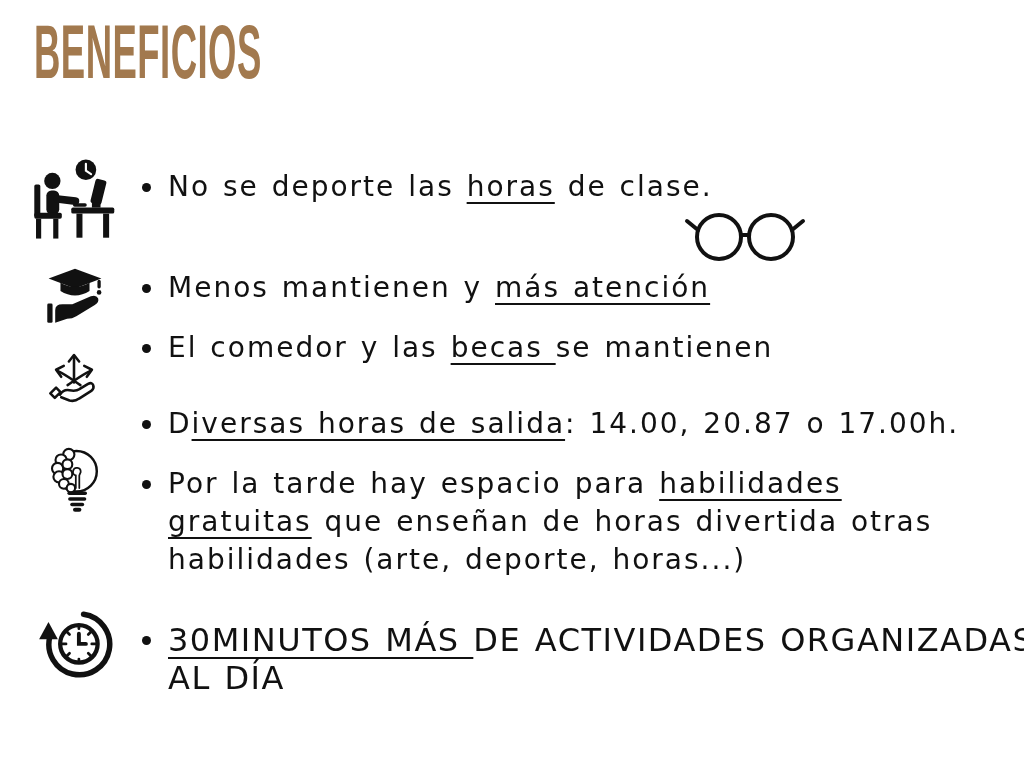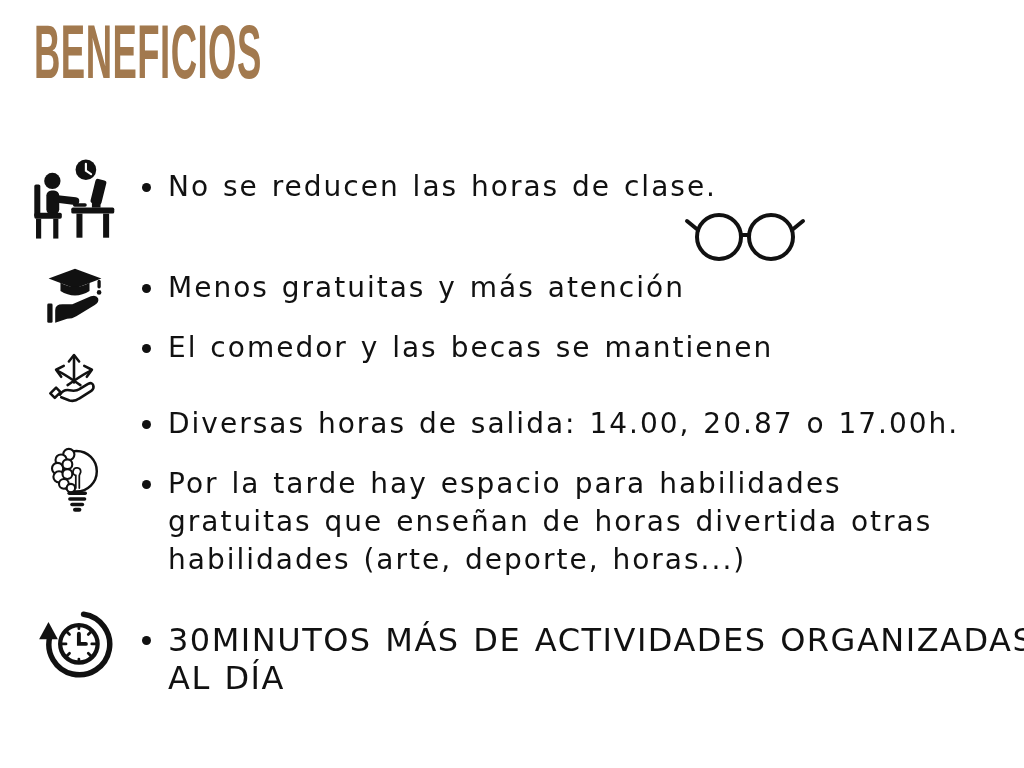--- a/index.html
+++ b/index.html
@@ -22,20 +22,21 @@
     line-height:34px;white-space:nowrap;
   }
   .bullet .dot{
     position:absolute;left:-26px;top:13px;width:9px;height:9px;
     border-radius:50%;background:#111111;
   }
   .bullet.multi{line-height:38px}
   .bullet.multi .dot{top:15px}
   .bullet.caps{font-size:32px;letter-spacing:1.5px;line-height:38px}
   .u{
+    text-decoration:underline;
     text-decoration-thickness:2px;
     text-underline-offset:6px;
   }
   .icon{position:absolute}
   .icon svg{display:block;width:100%;height:100%}
 </style>
 </head>
 <body>
 
 <div class="slide-title">BENEFICIOS</div>
@@ -131,26 +132,26 @@
     <circle cx="35" cy="33" r="22"></circle>
     <circle cx="87" cy="33" r="22"></circle>
     <path d="M57 31 h8"></path>
     <path d="M14 26 L3 17"></path>
     <path d="M108 26 L119 17"></path>
   </svg>
 </div>
 
 <div class="bullet" style="top:170px">
   <span class="dot"></span>
-  <span>No se reducen las </span><span class="u">horas</span><span> de clase.</span>
+  <span>No se deporte las </span><span class="u">horas</span><span> de clase.</span>
 </div>
 
 <div class="bullet" style="top:271px">
   <span class="dot"></span>
-  <span>Menos gratuitas y </span><span class="u">más atención</span>
+  <span>Menos mantienen y </span><span class="u">más atención</span>
 </div>
 
 <div class="bullet" style="top:331px">
   <span class="dot"></span>
   <span>El comedor y las </span><span class="u">becas </span><span>se mantienen</span>
 </div>
 
 <div class="bullet" style="top:407px">
   <span class="dot"></span>
   <span>D</span><span class="u">iversas horas de salida</span><span>: 14.00, 20.87 o 17.00h.</span>

